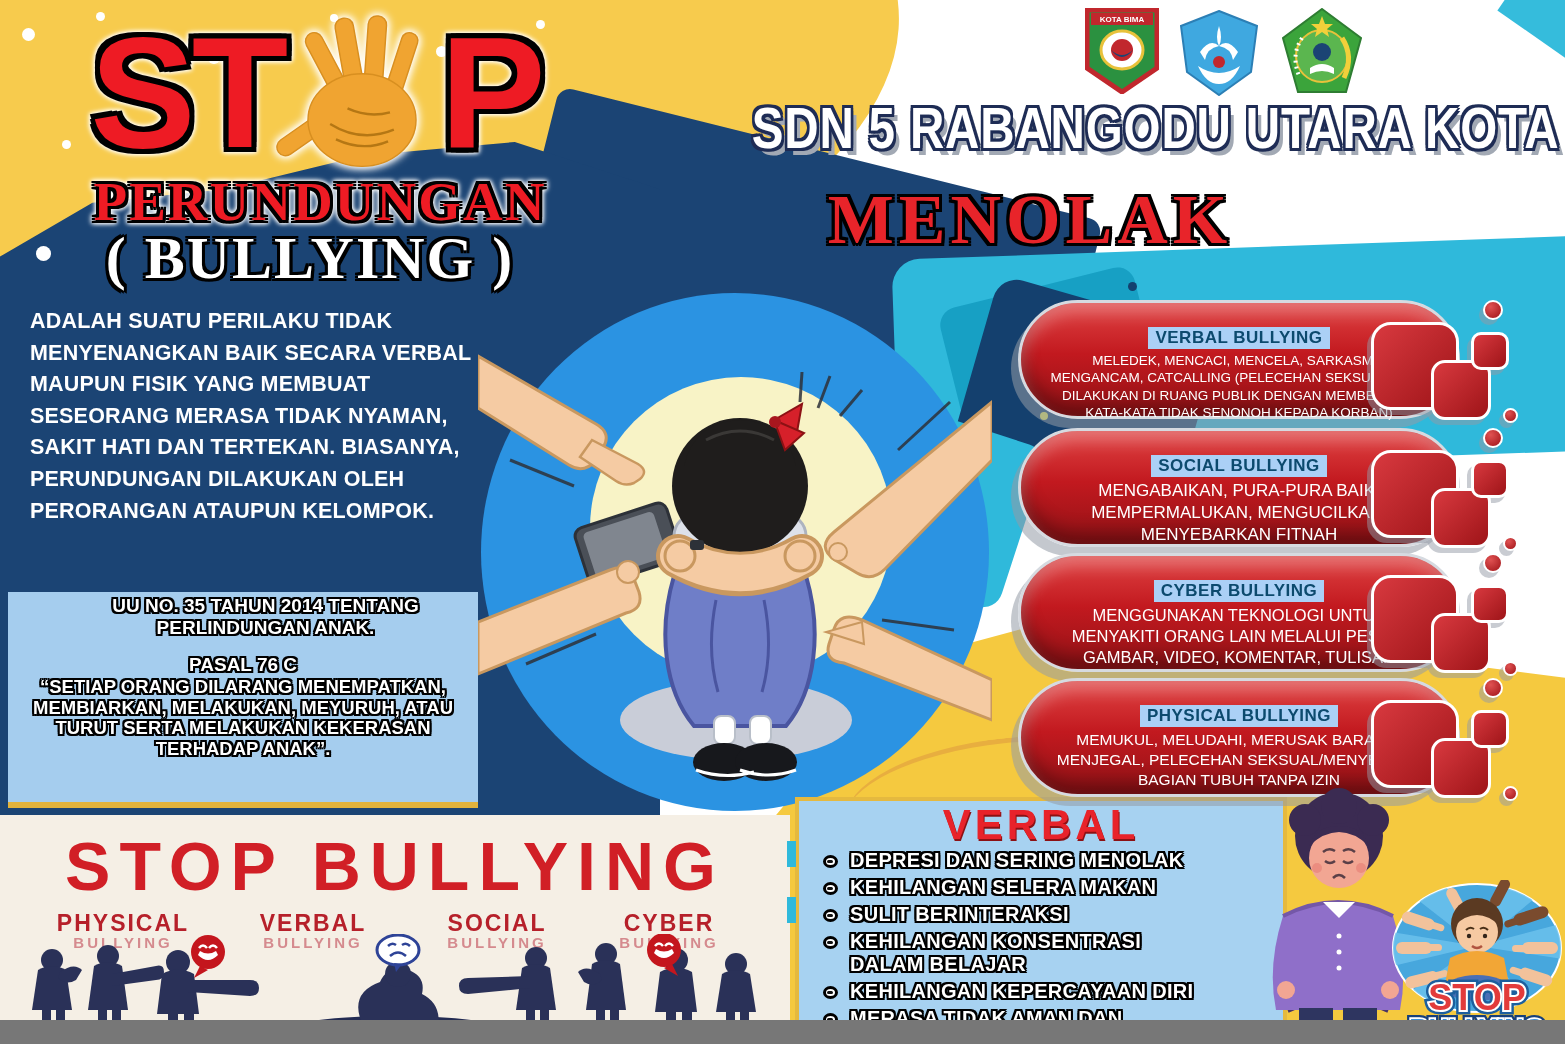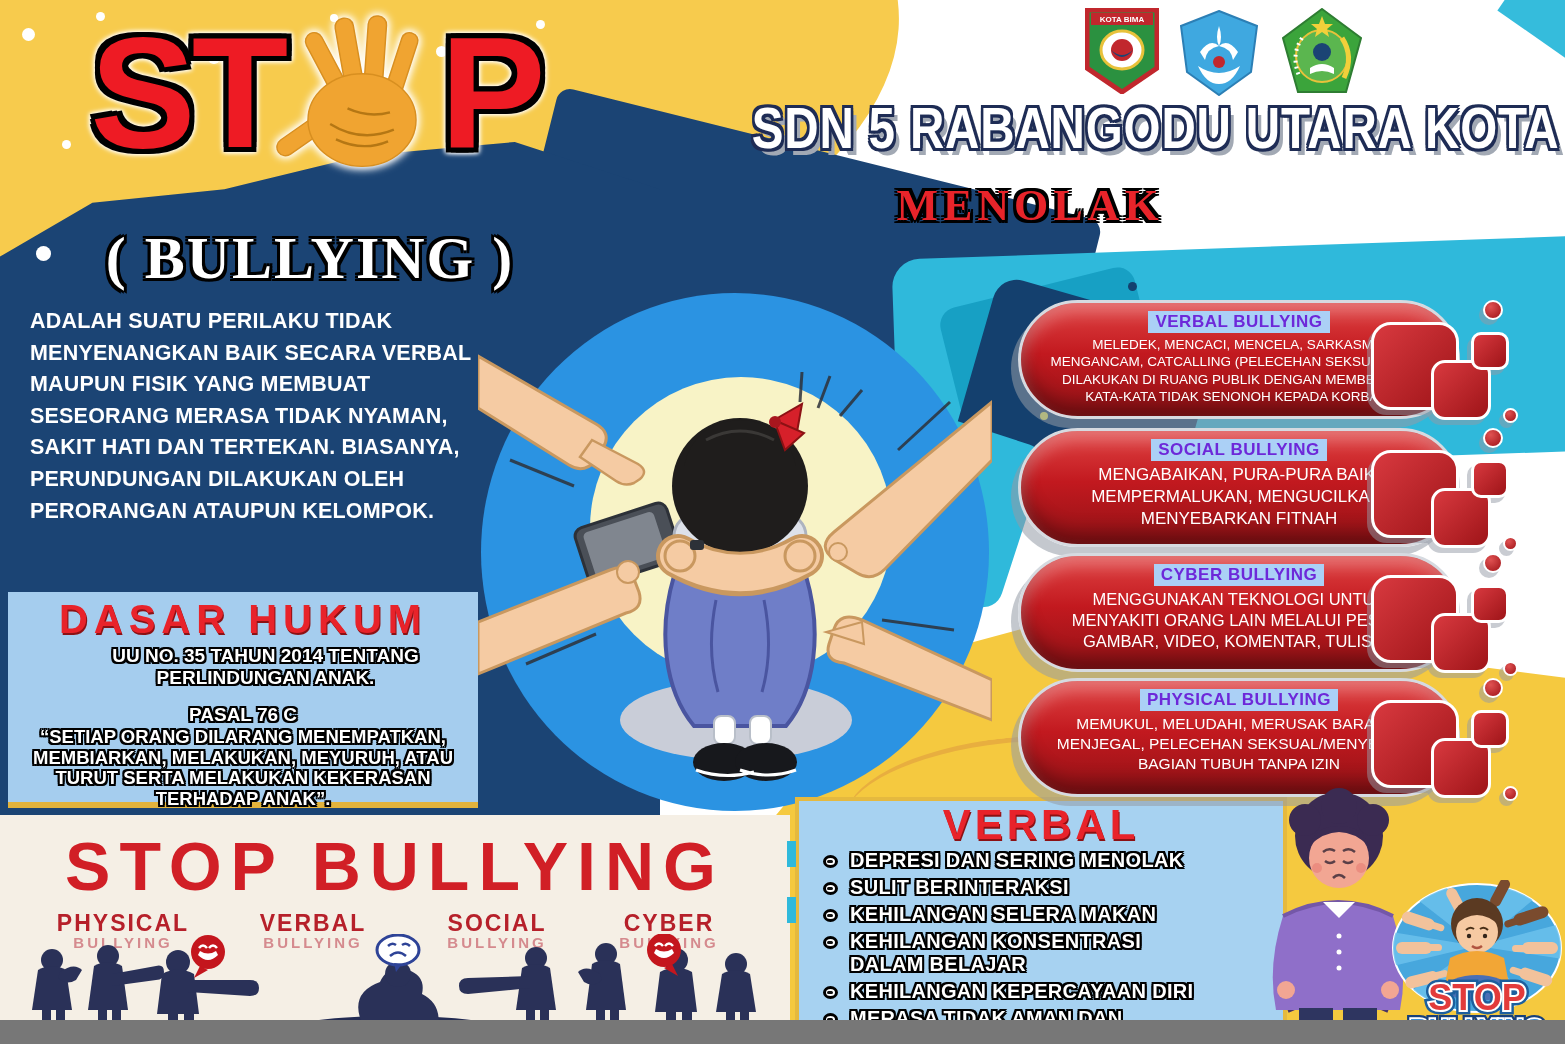--- a/index.html
+++ b/index.html
@@ -60,34 +60,34 @@
             text-shadow:1px 2px 0 #8C1114;}
   .dh-law{margin-top:3px;font-size:19px;font-weight:800;color:#fff;line-height:1.15;margin-left:45px;}
   .dh-pasal{margin-top:15px;font-size:19px;font-weight:800;color:#fff;}
   .dh-quote{margin-top:1px;font-size:18.5px;font-weight:800;color:#fff;line-height:1.13;padding:0 6px;}
 
   
   .school-line{left:648px;top:94px;width:917px;text-align:center;z-index:6;}
   .school-inner{display:inline-block;transform:scaleX(.82);font-size:58px;font-weight:900;
                 color:#fff;letter-spacing:1px;white-space:nowrap;}
   .menolak-line{left:700px;top:180px;width:660px;text-align:center;z-index:6;
-      font-family:"Liberation Serif",serif;font-weight:700;font-size:44px;color:#E8242A;letter-spacing:5px;}
+      font-family:"Liberation Serif",serif;font-weight:700;font-size:70px;color:#E8242A;letter-spacing:5px;}
   .subject-line{left:643px;top:246px;width:922px;text-align:center;z-index:6;
       font-family:"Liberation Serif",serif;font-weight:700;font-size:52px;color:#fff;letter-spacing:1px;}
   .logo{z-index:6;}
 
   
   .tb{left:1018px;width:442px;height:119px;border-radius:60px;text-align:center;z-index:6;
       background:linear-gradient(180deg,#E04343 0%,#C2191F 45%,#931216 100%);
       border:3px solid #D6DAE0;
       box-shadow:-7px 9px 0 rgba(148,154,166,.55),
                  inset 0 10px 16px rgba(255,255,255,.28),
                  inset 0 -12px 18px rgba(0,0,0,.32);}
-  .tb .chip{display:inline-block;margin-top:8px;padding:1px 7px;background:#ABD0F6;
-            color:#6d28d9;font-weight:700;font-size:17px;letter-spacing:.5px;}
+  .tb .chip{display:inline-block;margin-top:24px;padding:1px 7px;background:#ABD0F6;
+            color:#0c4a6e;font-weight:700;font-size:17px;letter-spacing:.5px;}
   .tb .body{color:#fff;font-weight:500;padding:3px 28px 0;line-height:1.28;}
   .t0{top:300px;} .t1{top:428px;} .t2{top:553px;} .t3{top:678px;}
   .t0 .body{font-size:13.5px;} .t1 .body{font-size:17px;}
   .t2 .body{font-size:16.5px;} .t3 .body{font-size:15.5px;}
   .cubes{position:absolute;right:-64px;bottom:-30px;width:152px;height:152px;
          filter:drop-shadow(-4px 5px 0 rgba(148,154,166,.5));}
   .cube{position:absolute;background:linear-gradient(135deg,#D8393F,#9E1418);border:3px solid #fff;}
   .cb{left:2px;top:28px;width:88px;height:88px;border-radius:20px;}
   .cm{left:62px;top:66px;width:60px;height:60px;border-radius:14px;}
   .cs{left:102px;top:38px;width:38px;height:38px;border-radius:10px;}
@@ -163,26 +163,26 @@
         <ellipse cx="85" cy="112" rx="56" ry="48"></ellipse>
       </g>
       <g fill="none" stroke="#B57714" stroke-width="2.5">
         <path d="M52,116 q32,20 66,6"></path>
         <path d="M58,132 q28,13 54,2"></path>
         <path d="M70,100 q22,10 44,4"></path>
       </g>
     </svg>
     <span class="stop-letter olb5 glow">P</span>
   </div>
+  <div class="abs perund-line olb3 glow">PERUNDUNGAN</div>
   <div class="abs bully-line olb3">( BULLYING )</div>
 
   <div class="abs definition">ADALAH SUATU PERILAKU TIDAK MENYENANGKAN BAIK SECARA VERBAL MAUPUN FISIK YANG MEMBUAT SESEORANG MERASA TIDAK NYAMAN, SAKIT HATI DAN TERTEKAN. BIASANYA, PERUNDUNGAN DILAKUKAN OLEH PERORANGAN ATAUPUN KELOMPOK.</div>
 
   <div class="abs dh-box">
-    <div class="dh-title">DASAR HUKUM</div>
     <div class="dh-law olb2" style="padding:0 40px">UU NO. 35 TAHUN 2014 TENTANG PERLINDUNGAN ANAK.</div>
     <div class="dh-pasal olb2">PASAL 76 C</div>
     <div class="dh-quote olb2">“SETIAP ORANG DILARANG MENEMPATKAN, MEMBIARKAN, MELAKUKAN, MEYURUH, ATAU TURUT SERTA MELAKUKAN KEKERASAN TERHADAP ANAK”.</div>
   </div>
 
   <svg class="abs logo" style="left:1085px;top:8px;width:74px;height:86px" viewBox="0 0 74 86">
     <polygon points="2,2 72,2 72,60 37,84 2,60" fill="#2B9140" stroke="#C1272D" stroke-width="5"></polygon>
     <rect x="6" y="5" width="62" height="12" fill="#C1272D"></rect>
     <text x="37" y="14" font-size="8" font-weight="700" fill="#fff" text-anchor="middle">KOTA BIMA</text>
     <ellipse cx="37" cy="42" rx="21" ry="19" fill="#fff" stroke="#E8C23A" stroke-width="3"></ellipse>
@@ -407,25 +407,25 @@
   <div class="abs dampak">
     <div class="edge-dash" style="top:40px"></div>
     <div class="edge-dash" style="top:96px"></div>
     <div class="dampak-title">VERBAL</div>
     <div class="ditem">
       <div class="bead"></div>
       <div class="dtext olb2">DEPRESI DAN SERING MENOLAK</div>
     </div>
     <div class="ditem">
       <div class="bead"></div>
-      <div class="dtext olb2">SULIT BERINTERAKSI</div>
+      <div class="dtext olb2">KEHILANGAN SELERA MAKAN</div>
     </div>
     <div class="ditem">
       <div class="bead"></div>
-      <div class="dtext olb2">KEHILANGAN SELERA MAKAN</div>
+      <div class="dtext olb2">SULIT BERINTERAKSI</div>
     </div>
     <div class="ditem">
       <div class="bead"></div>
       <div class="dtext olb2" style="max-width:340px">KEHILANGAN KONSENTRASI DALAM BELAJAR</div>
     </div>
     <div class="ditem">
       <div class="bead"></div>
       <div class="dtext olb2">KEHILANGAN KEPERCAYAAN DIRI</div>
     </div>
     <div class="ditem">

